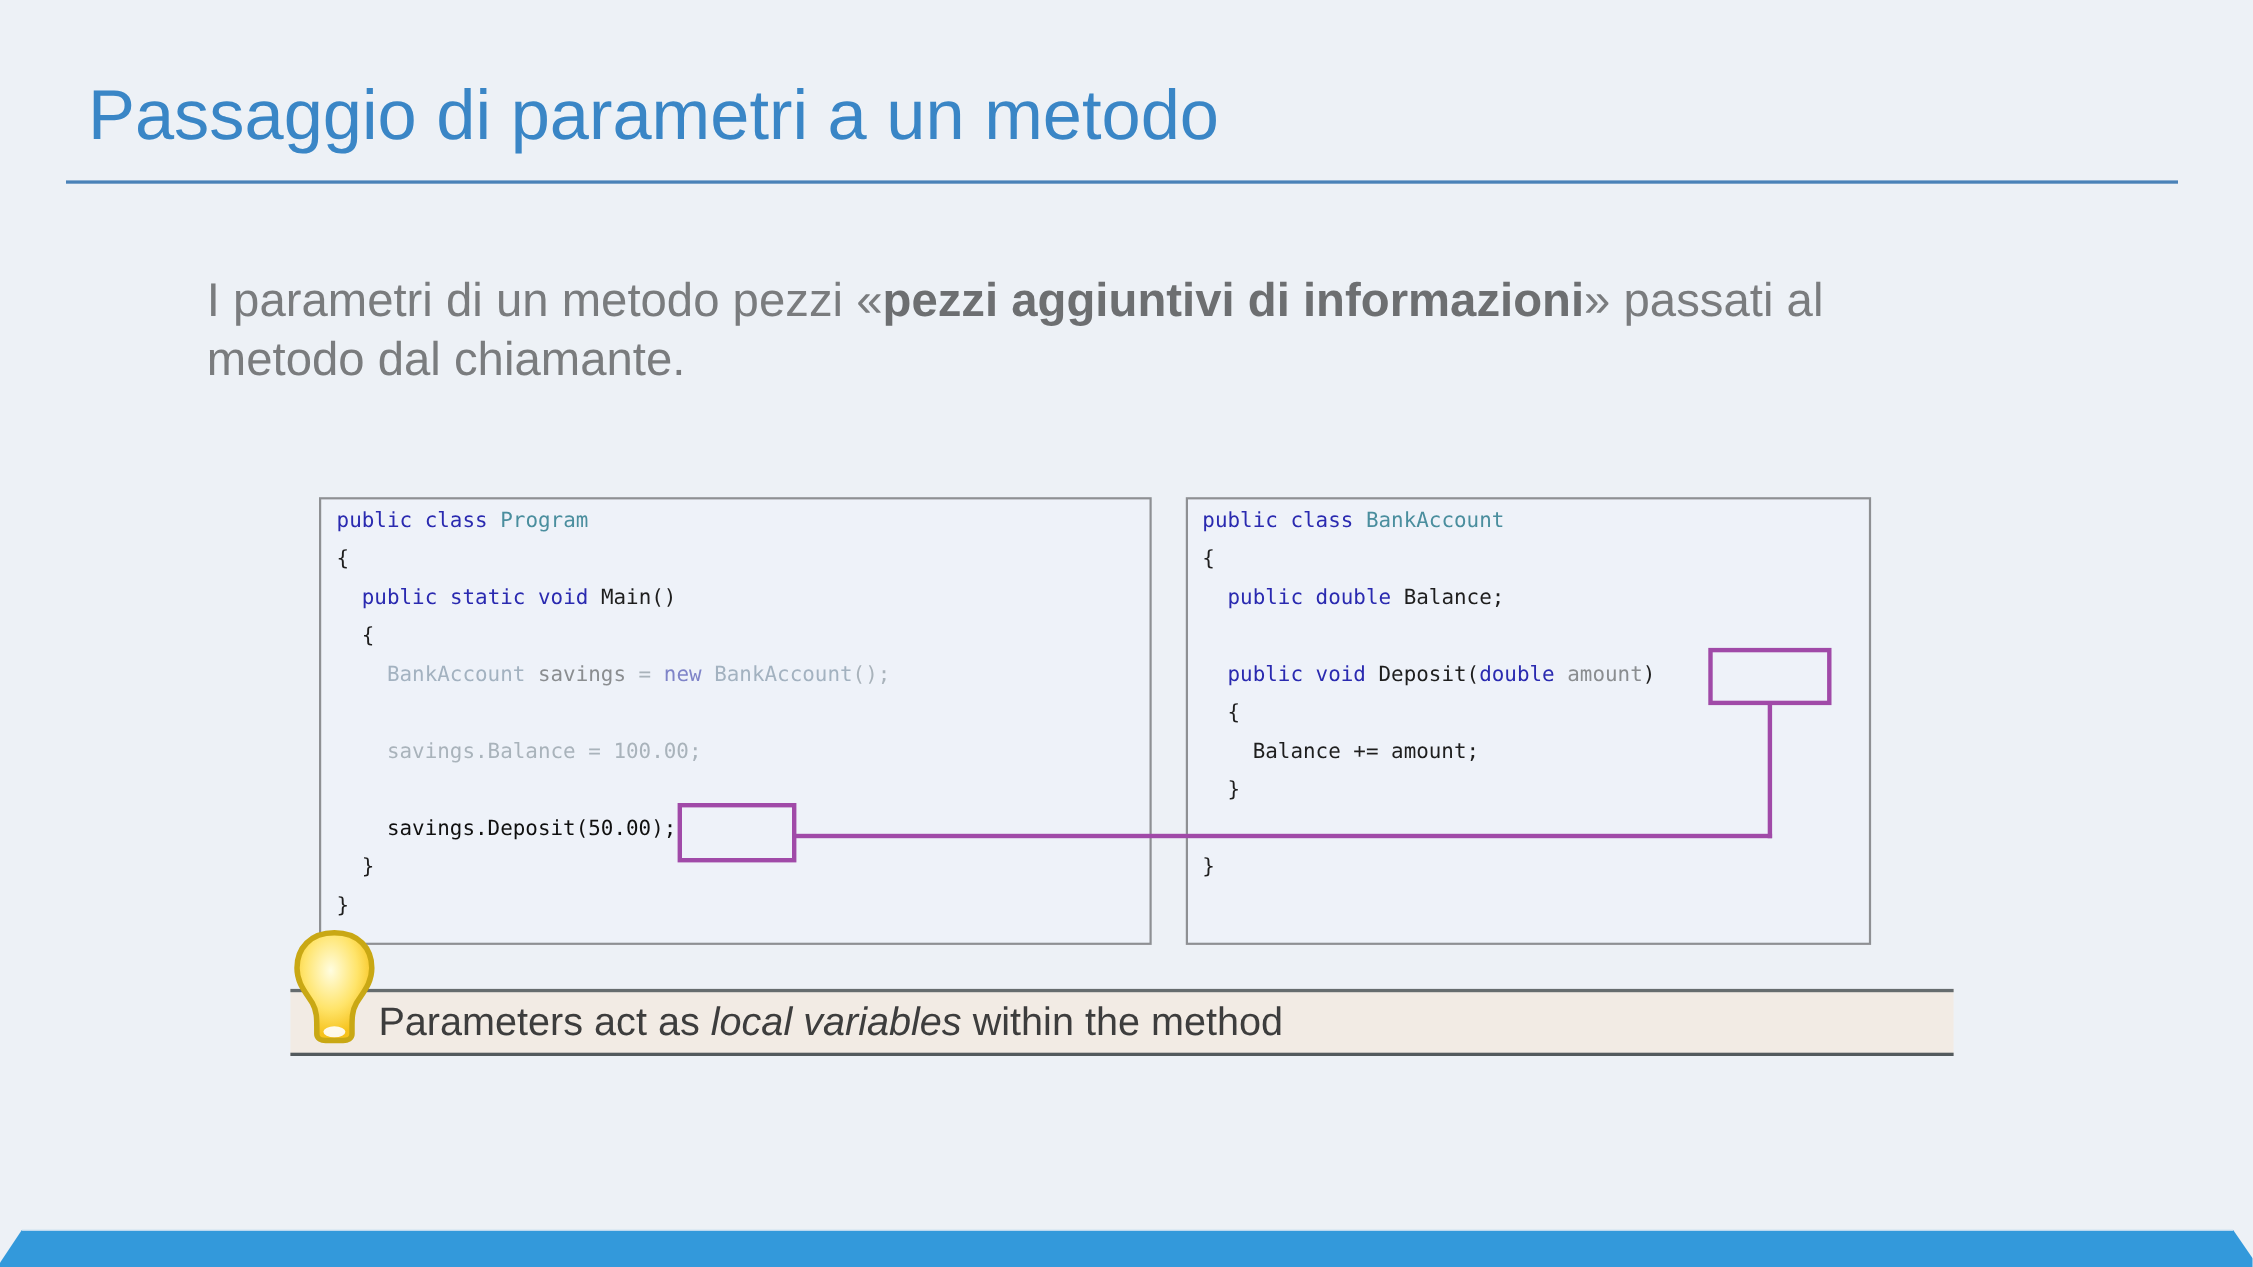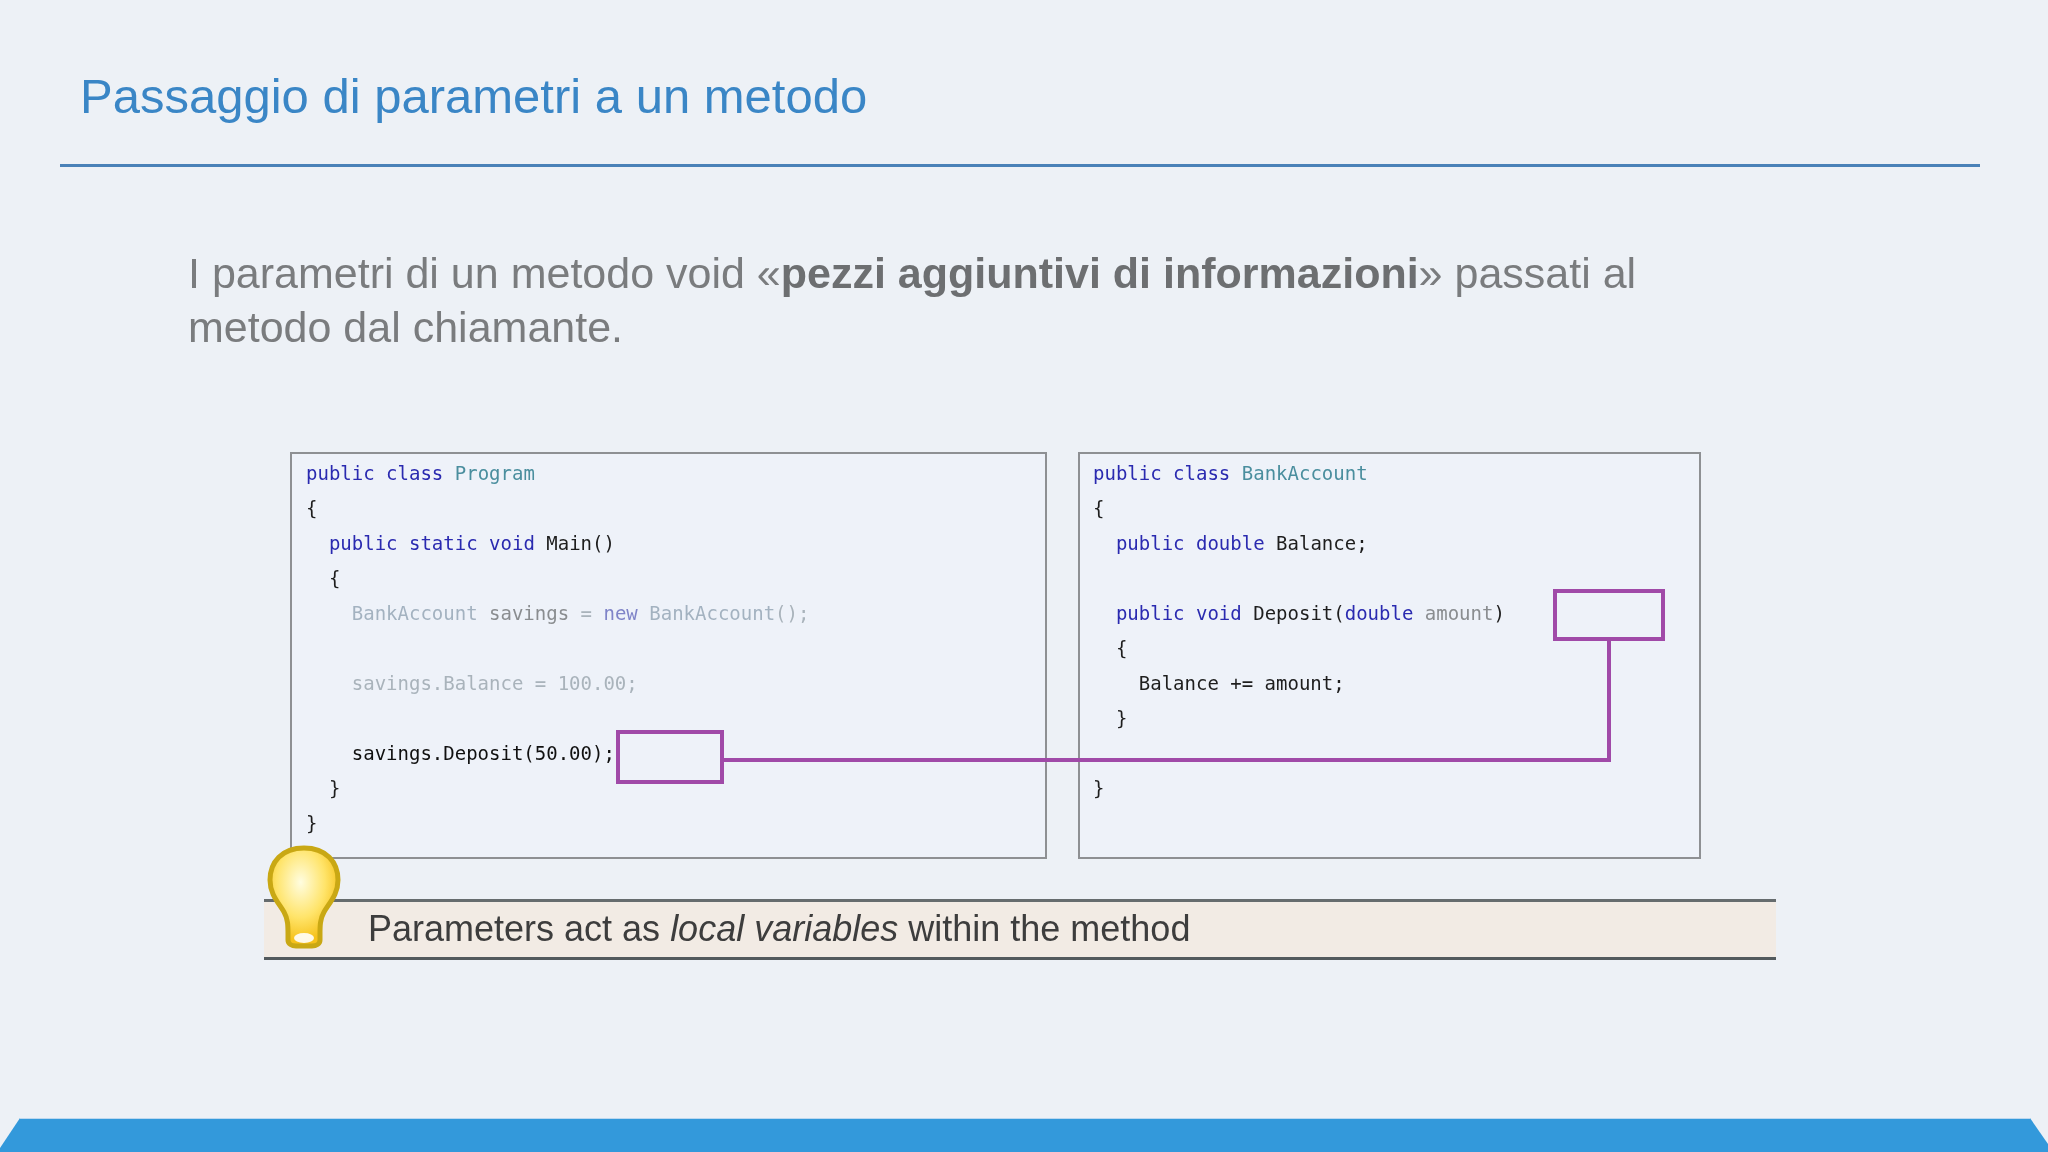--- a/index.html
+++ b/index.html
@@ -3,21 +3,21 @@
 <meta charset="utf-8">
 <style>
   html, body { margin:0; padding:0; }
   body {
     width:2048px; height:1152px; overflow:hidden; position:relative;
     background:#edf1f6;
     font-family:"Liberation Sans", sans-serif;
   }
   .title {
     position:absolute; left:80px; top:72px;
-    font-size:49px; color:#3a86c6; font-weight:normal; letter-spacing:0px;
+    font-size:64px; color:#3a86c6; font-weight:normal; letter-spacing:0px;
     line-height:1; white-space:nowrap;
   }
   .title-rule {
     position:absolute; left:60px; top:164px; width:1920px; height:3px;
     background:#4a82b8;
   }
   .body-text {
     position:absolute; left:188px; top:246px; width:1600px;
     font-size:43px; line-height:54px; color:#7a7c7e;
   }
@@ -41,36 +41,36 @@
   .hl-box {
     position:absolute; border:4px solid #a04aa8; box-sizing:border-box;
   }
   .conn { position:absolute; background:#a04aa8; }
   .callout {
     position:absolute; left:264px; top:899px; width:1512px; height:61px;
     background:#f2ebe4; border-top:3px solid #666c6e; border-bottom:3px solid #535a5d;
     box-sizing:border-box;
   }
   .callout-text {
-    position:absolute; left:368px; top:906px; font-size:36px; color:#3d3d3d;
+    position:absolute; left:344px; top:906px; font-size:36px; color:#3d3d3d;
     white-space:nowrap; line-height:46px;
   }
   .callout-text i { font-style:italic; }
   .bulb { position:absolute; left:264px; top:842px; width:80px; height:108px; }
   .footer-bar {
     position:absolute; left:0; top:1118px; width:2048px; height:34px;
   }
 </style>
 </head>
 <body>
 
 <div class="title">Passaggio di parametri a un metodo</div>
 <div class="title-rule"></div>
 
-<div class="body-text"><span>I parametri di un metodo void «</span><b>pezzi aggiuntivi di informazioni</b><span>» passati al metodo dal chiamante.</span></div>
+<div class="body-text"><span>I parametri di un metodo pezzi «</span><b>pezzi aggiuntivi di informazioni</b><span>» passati al metodo dal chiamante.</span></div>
 
 <div class="code-box" style="left:290px; top:452px; width:757px; height:407px;"></div>
 <div class="code" id="code-left" style="left:306px; top:456px;"><div><span class="kw">public</span><span class="plain"> </span><span class="kw">class</span><span class="plain"> </span><span class="ty">Program</span></div><div><span class="plain">{</span></div><div><span class="plain">  </span><span class="kw">public</span><span class="plain"> </span><span class="kw">static</span><span class="plain"> </span><span class="kw">void</span><span class="plain"> Main()</span></div><div><span class="plain">  {</span></div><div><span class="plain">    </span><span class="fade-ty">BankAccount</span><span class="grey"> savings </span><span class="fade">=</span><span class="grey"> </span><span class="fade-kw">new</span><span class="grey"> </span><span class="fade-ty">BankAccount</span><span class="fade">();</span></div><div>&nbsp;</div><div><span class="plain">    </span><span class="fade">savings.Balance = 100.00;</span></div><div>&nbsp;</div><div><span class="plain">    </span><span class="bold">savings.Deposit(50.00);</span></div><div><span class="plain">  }</span></div><div><span class="plain">}</span></div></div>
 
 <div class="code-box" style="left:1078px; top:452px; width:623px; height:407px;"></div>
 <div class="code" id="code-right" style="left:1093px; top:456px;"><div><span class="kw">public</span><span class="plain"> </span><span class="kw">class</span><span class="plain"> </span><span class="ty">BankAccount</span></div><div><span class="plain">{</span></div><div><span class="plain">  </span><span class="kw">public</span><span class="plain"> </span><span class="kw">double</span><span class="plain"> Balance;</span></div><div>&nbsp;</div><div><span class="plain">  </span><span class="kw">public</span><span class="plain"> </span><span class="kw">void</span><span class="plain"> Deposit(</span><span class="kw">double</span><span class="plain"> </span><span class="grey">amount</span><span class="plain">)</span></div><div><span class="plain">  {</span></div><div><span class="plain">    Balance += amount;</span></div><div><span class="plain">  }</span></div><div>&nbsp;</div><div><span class="plain">}</span></div></div>
 
 <div class="hl-box" style="left:616px; top:730px; width:108px; height:54px;"></div>
 <div class="hl-box" style="left:1553px; top:589px; width:112px; height:52px;"></div>
 <div class="conn" style="left:723px; top:758px; width:888px; height:4px;"></div>

